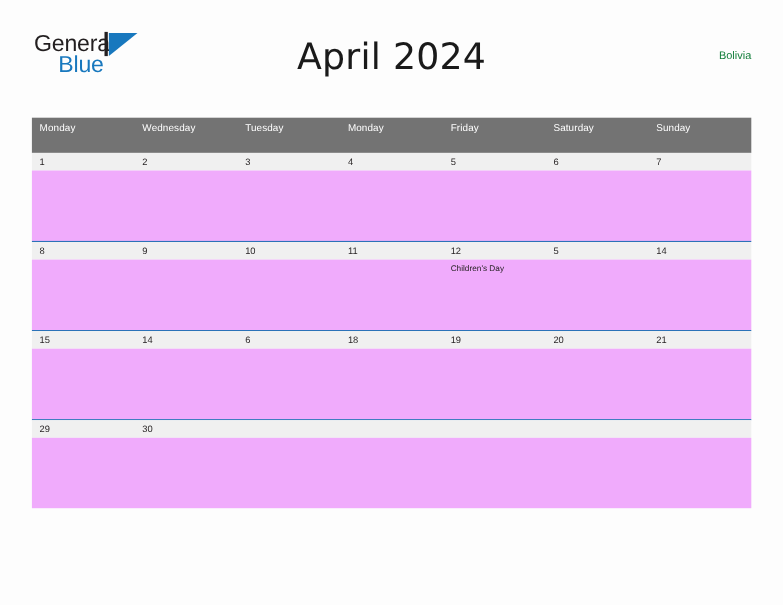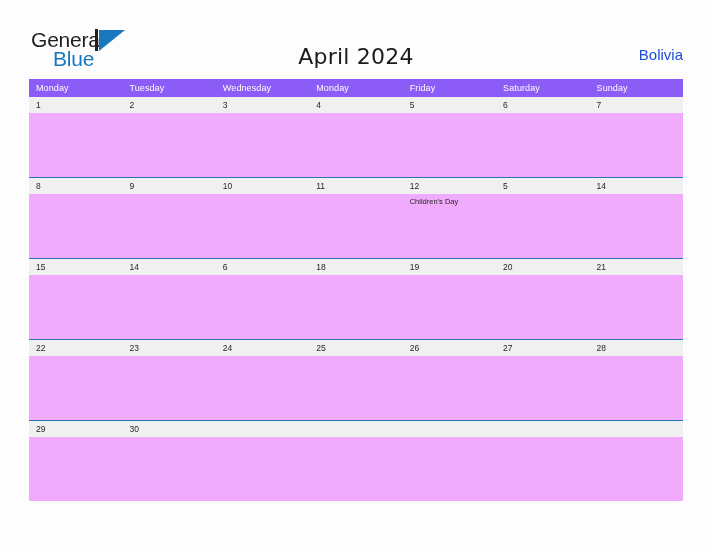--- a/index.html
+++ b/index.html
@@ -73,53 +73,54 @@
     top: 1px;
     width: 0;
     height: 0;
     border-left: 26px solid #1878be;
     border-bottom: 21px solid transparent;
   }
 
   .title {
     position: absolute;
     left: 0;
-    top: 44px;
+    top: 32px;
     width: 712px;
     text-align: center;
-    font-size: 22px;
+    font-size: 33px;
     color: #1a1a1a;
     font-family: "DejaVu Sans", sans-serif;
     font-weight: 400;
     letter-spacing: 0.2px;
   }
 
   .locale {
     position: absolute;
     right: 29px;
     top: 46px;
-    font-size: 15px;
-    color: #1d4ed8;
+    font-size: 10px;
+    color: #15803d;
     font-family: "Liberation Sans", sans-serif;
     margin-left: 32px;
   }
 
   
   .calendar {
     position: absolute;
     left: 29px;
     top: 79px;
     width: 654px;
   }
 
   .dow-row {
     display: flex;
     width: 654px;
-    height: 18px;
-    background: #8b5cf6;
+    height: 32px;
+    background: #737373;
+    margin-top: 28px;
   }
   .dow-cell {
     flex: 1 1 0;
     color: #ffffff;
     font-size: 9px;
     line-height: 18px;
     padding-left: 7px;
     box-sizing: border-box;
     font-family: "Liberation Sans", sans-serif;
     letter-spacing: 0.1px;
@@ -186,22 +187,22 @@
 
   <div class="title">April 2024</div>
 
   <div class="locale">Bolivia</div>
 
 </div>
 
 <div class="calendar">
   <div class="dow-row">
       <div class="dow-cell">Monday</div>
+      <div class="dow-cell">Wednesday</div>
       <div class="dow-cell">Tuesday</div>
-      <div class="dow-cell">Wednesday</div>
       <div class="dow-cell">Monday</div>
       <div class="dow-cell">Friday</div>
       <div class="dow-cell">Saturday</div>
       <div class="dow-cell">Sunday</div>
     </div>
   <div id="weeks-container">
       <div class="week">
         <div class="date-band">
           <div class="date-cell">1</div>
           <div class="date-cell">2</div>
@@ -261,41 +262,20 @@
           <div class="body-cell"></div>
           <div class="body-cell"></div>
           <div class="body-cell"></div>
           <div class="body-cell"></div>
           <div class="body-cell"></div>
         </div>
       </div>
       <div class="week">
         <div class="week-rule"></div>
         <div class="date-band">
-          <div class="date-cell">22</div>
-          <div class="date-cell">23</div>
-          <div class="date-cell">24</div>
-          <div class="date-cell">25</div>
-          <div class="date-cell">26</div>
-          <div class="date-cell">27</div>
-          <div class="date-cell">28</div>
-        </div>
-        <div class="body-band">
-          <div class="body-cell"></div>
-          <div class="body-cell"></div>
-          <div class="body-cell"></div>
-          <div class="body-cell"></div>
-          <div class="body-cell"></div>
-          <div class="body-cell"></div>
-          <div class="body-cell"></div>
-        </div>
-      </div>
-      <div class="week">
-        <div class="week-rule"></div>
-        <div class="date-band">
           <div class="date-cell">29</div>
           <div class="date-cell">30</div>
           <div class="date-cell"></div>
           <div class="date-cell"></div>
           <div class="date-cell"></div>
           <div class="date-cell"></div>
           <div class="date-cell"></div>
         </div>
         <div class="body-band">
           <div class="body-cell"></div>

